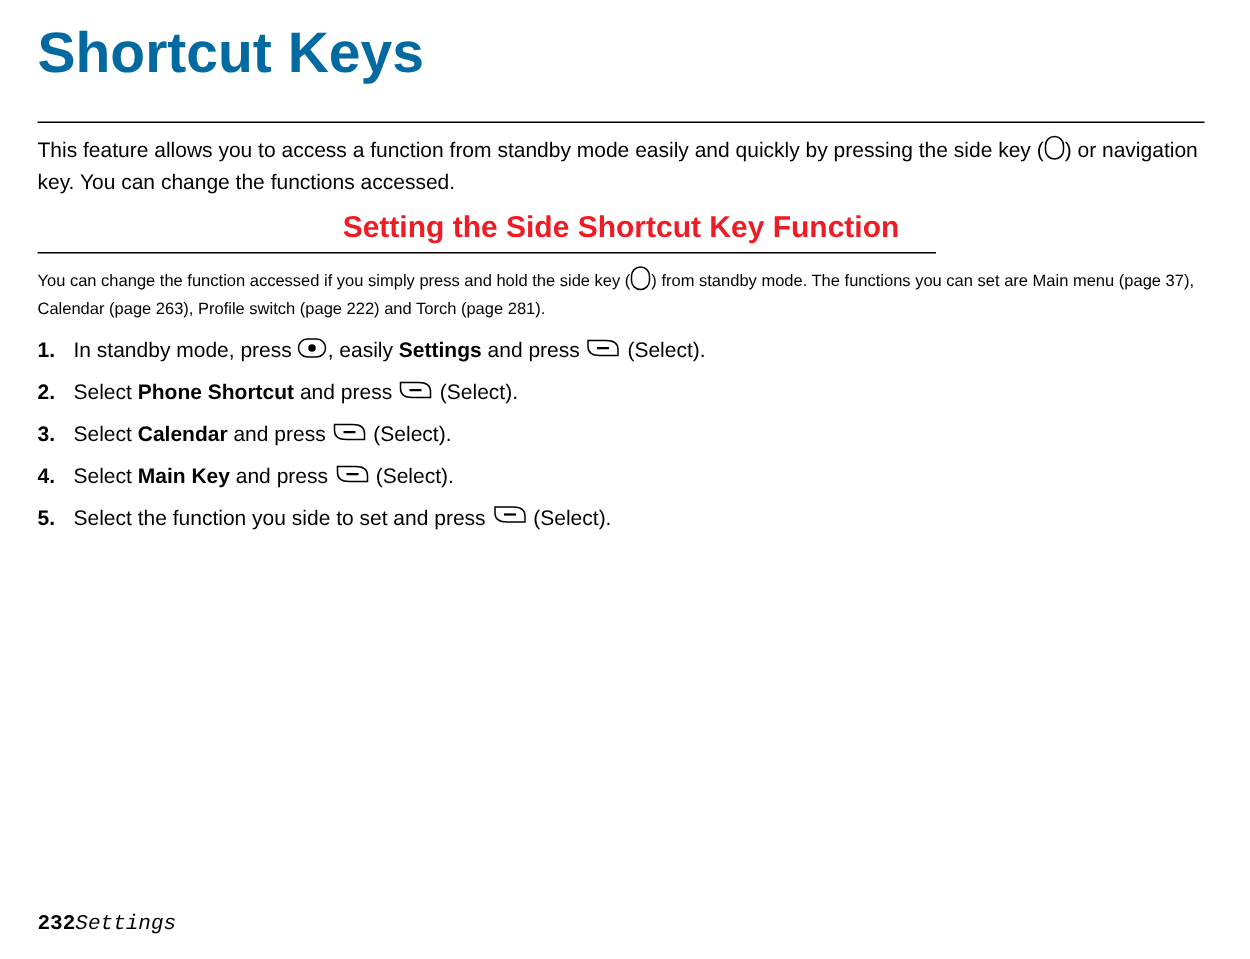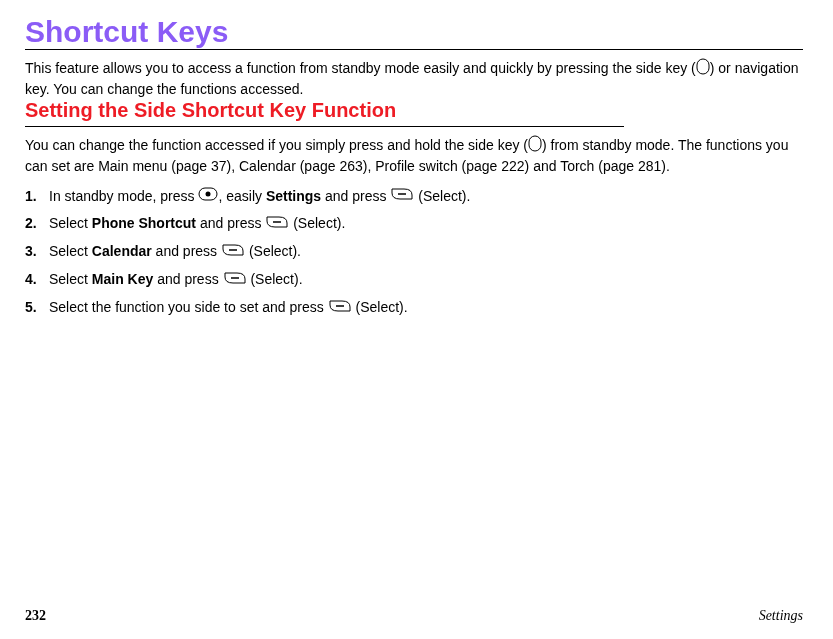--- a/index.html
+++ b/index.html
@@ -9,56 +9,58 @@
     }
     body {
       font-family: Arial, Helvetica, sans-serif;
       width: 833px;
       height: 639px;
       padding: 15px 30px 15px 25px;
       position: relative;
       background: white;
     }
     .title-main {
-      color: #8b5cf6;
-      font-size: 30px;
+      color: #0369a1;
+      font-size: 38px;
       font-weight: bold;
       font-family: Arial, Helvetica, sans-serif;
-      margin-bottom: 0;
+      margin-bottom: 23px;
       font-stretch: condensed;
     }
     .hr-main {
       border: none;
       border-top: 1.5px solid black;
       margin-bottom: 8px;
       width: 100%;
     }
     .intro-text {
       font-size: 14px;
       line-height: 1.35;
       color: black;
+      margin-bottom: 10px;
       font-family: Arial, Helvetica, sans-serif;
       font-stretch: condensed;
     }
     .section-title {
       color: #ee1c25;
       font-size: 20px;
       font-weight: bold;
       margin-bottom: 4px;
       font-family: Arial, Helvetica, sans-serif;
       font-stretch: condensed;
+      text-align: center;
     }
     .hr-section {
       border: none;
       border-top: 1px solid black;
       margin-bottom: 8px;
       width: 77%;
     }
     .section-body {
-      font-size: 14px;
+      font-size: 11px;
       line-height: 1.35;
       color: black;
       margin-bottom: 10px;
       font-family: Arial, Helvetica, sans-serif;
       font-stretch: condensed;
     }
     .steps-list {
       list-style: none;
       counter-reset: step;
     }
@@ -90,22 +92,21 @@
     .soft-key-icon {
       display: inline-block;
       vertical-align: middle;
     }
     .footer {
       position: absolute;
       bottom: 15px;
       left: 25px;
       right: 30px;
       display: flex;
-      justify-content: space-between;
-      font-family: Liberation Serif, serif;
+      font-family: Liberation Mono, monospace;
     }
     .page-number {
       font-size: 14px;
       font-weight: bold;
       font-stretch: condensed;
     }
     .footer-section {
       font-size: 14px;
       font-style: italic;
       font-stretch: condensed;

